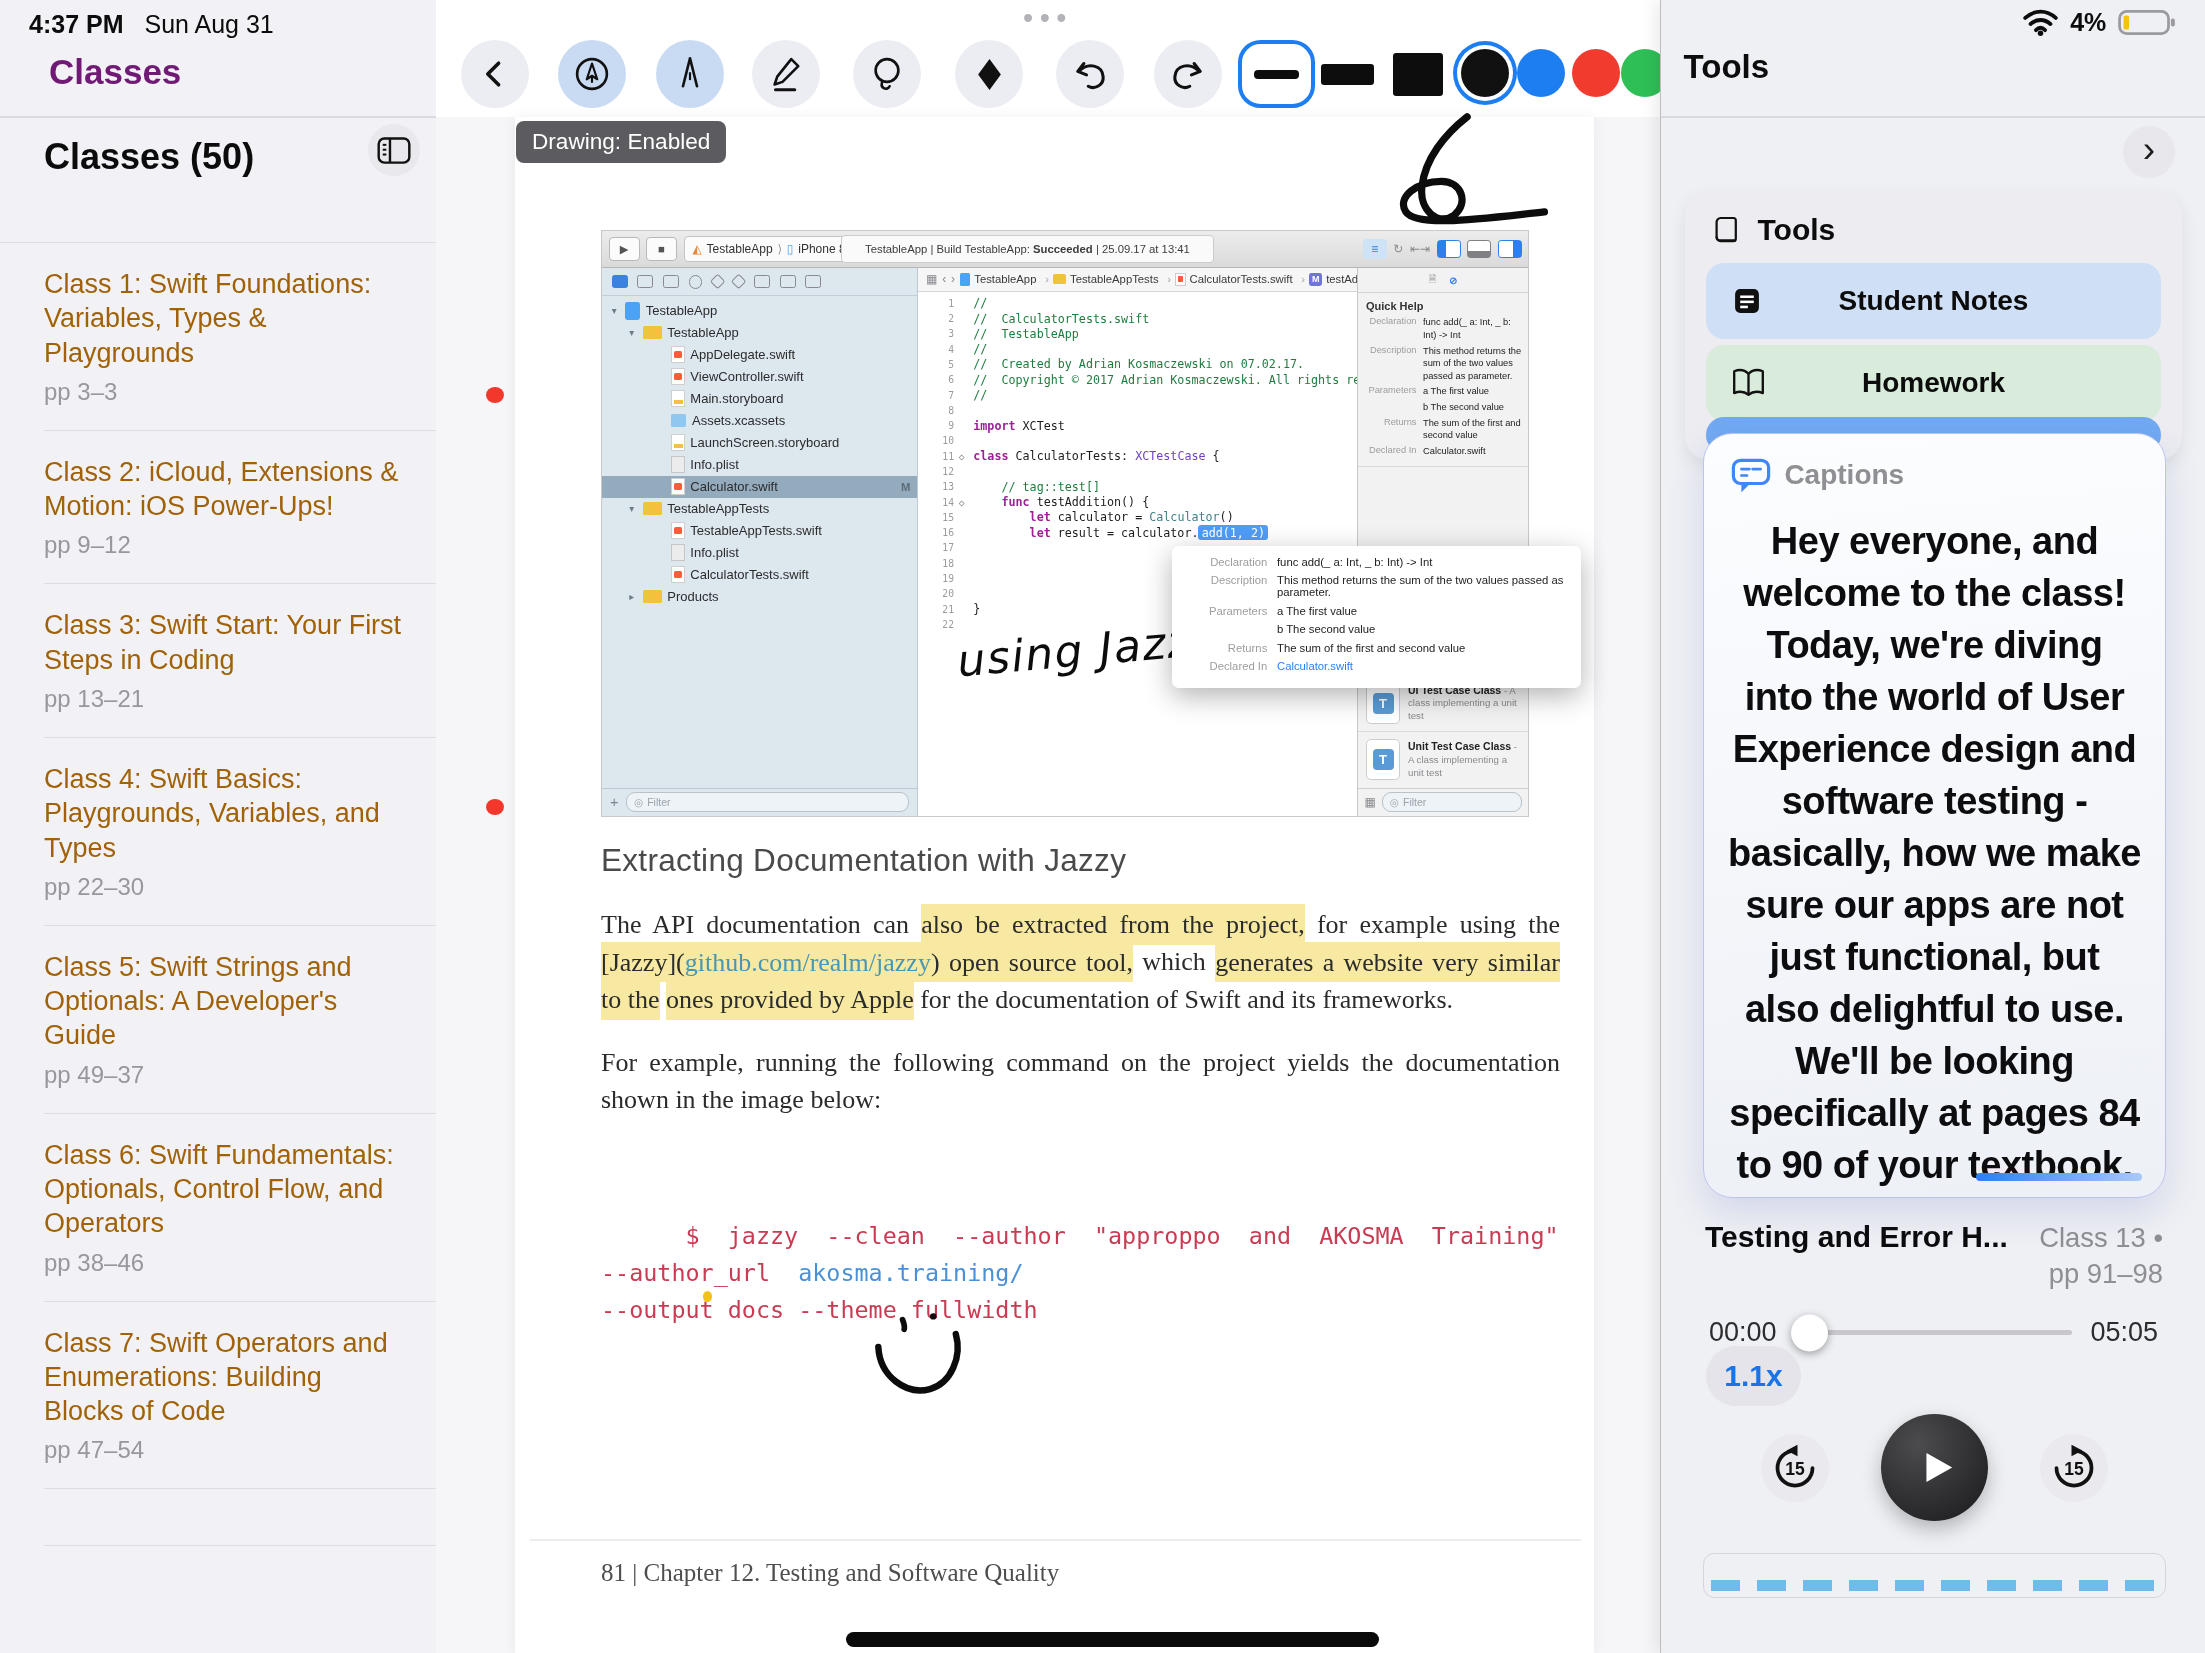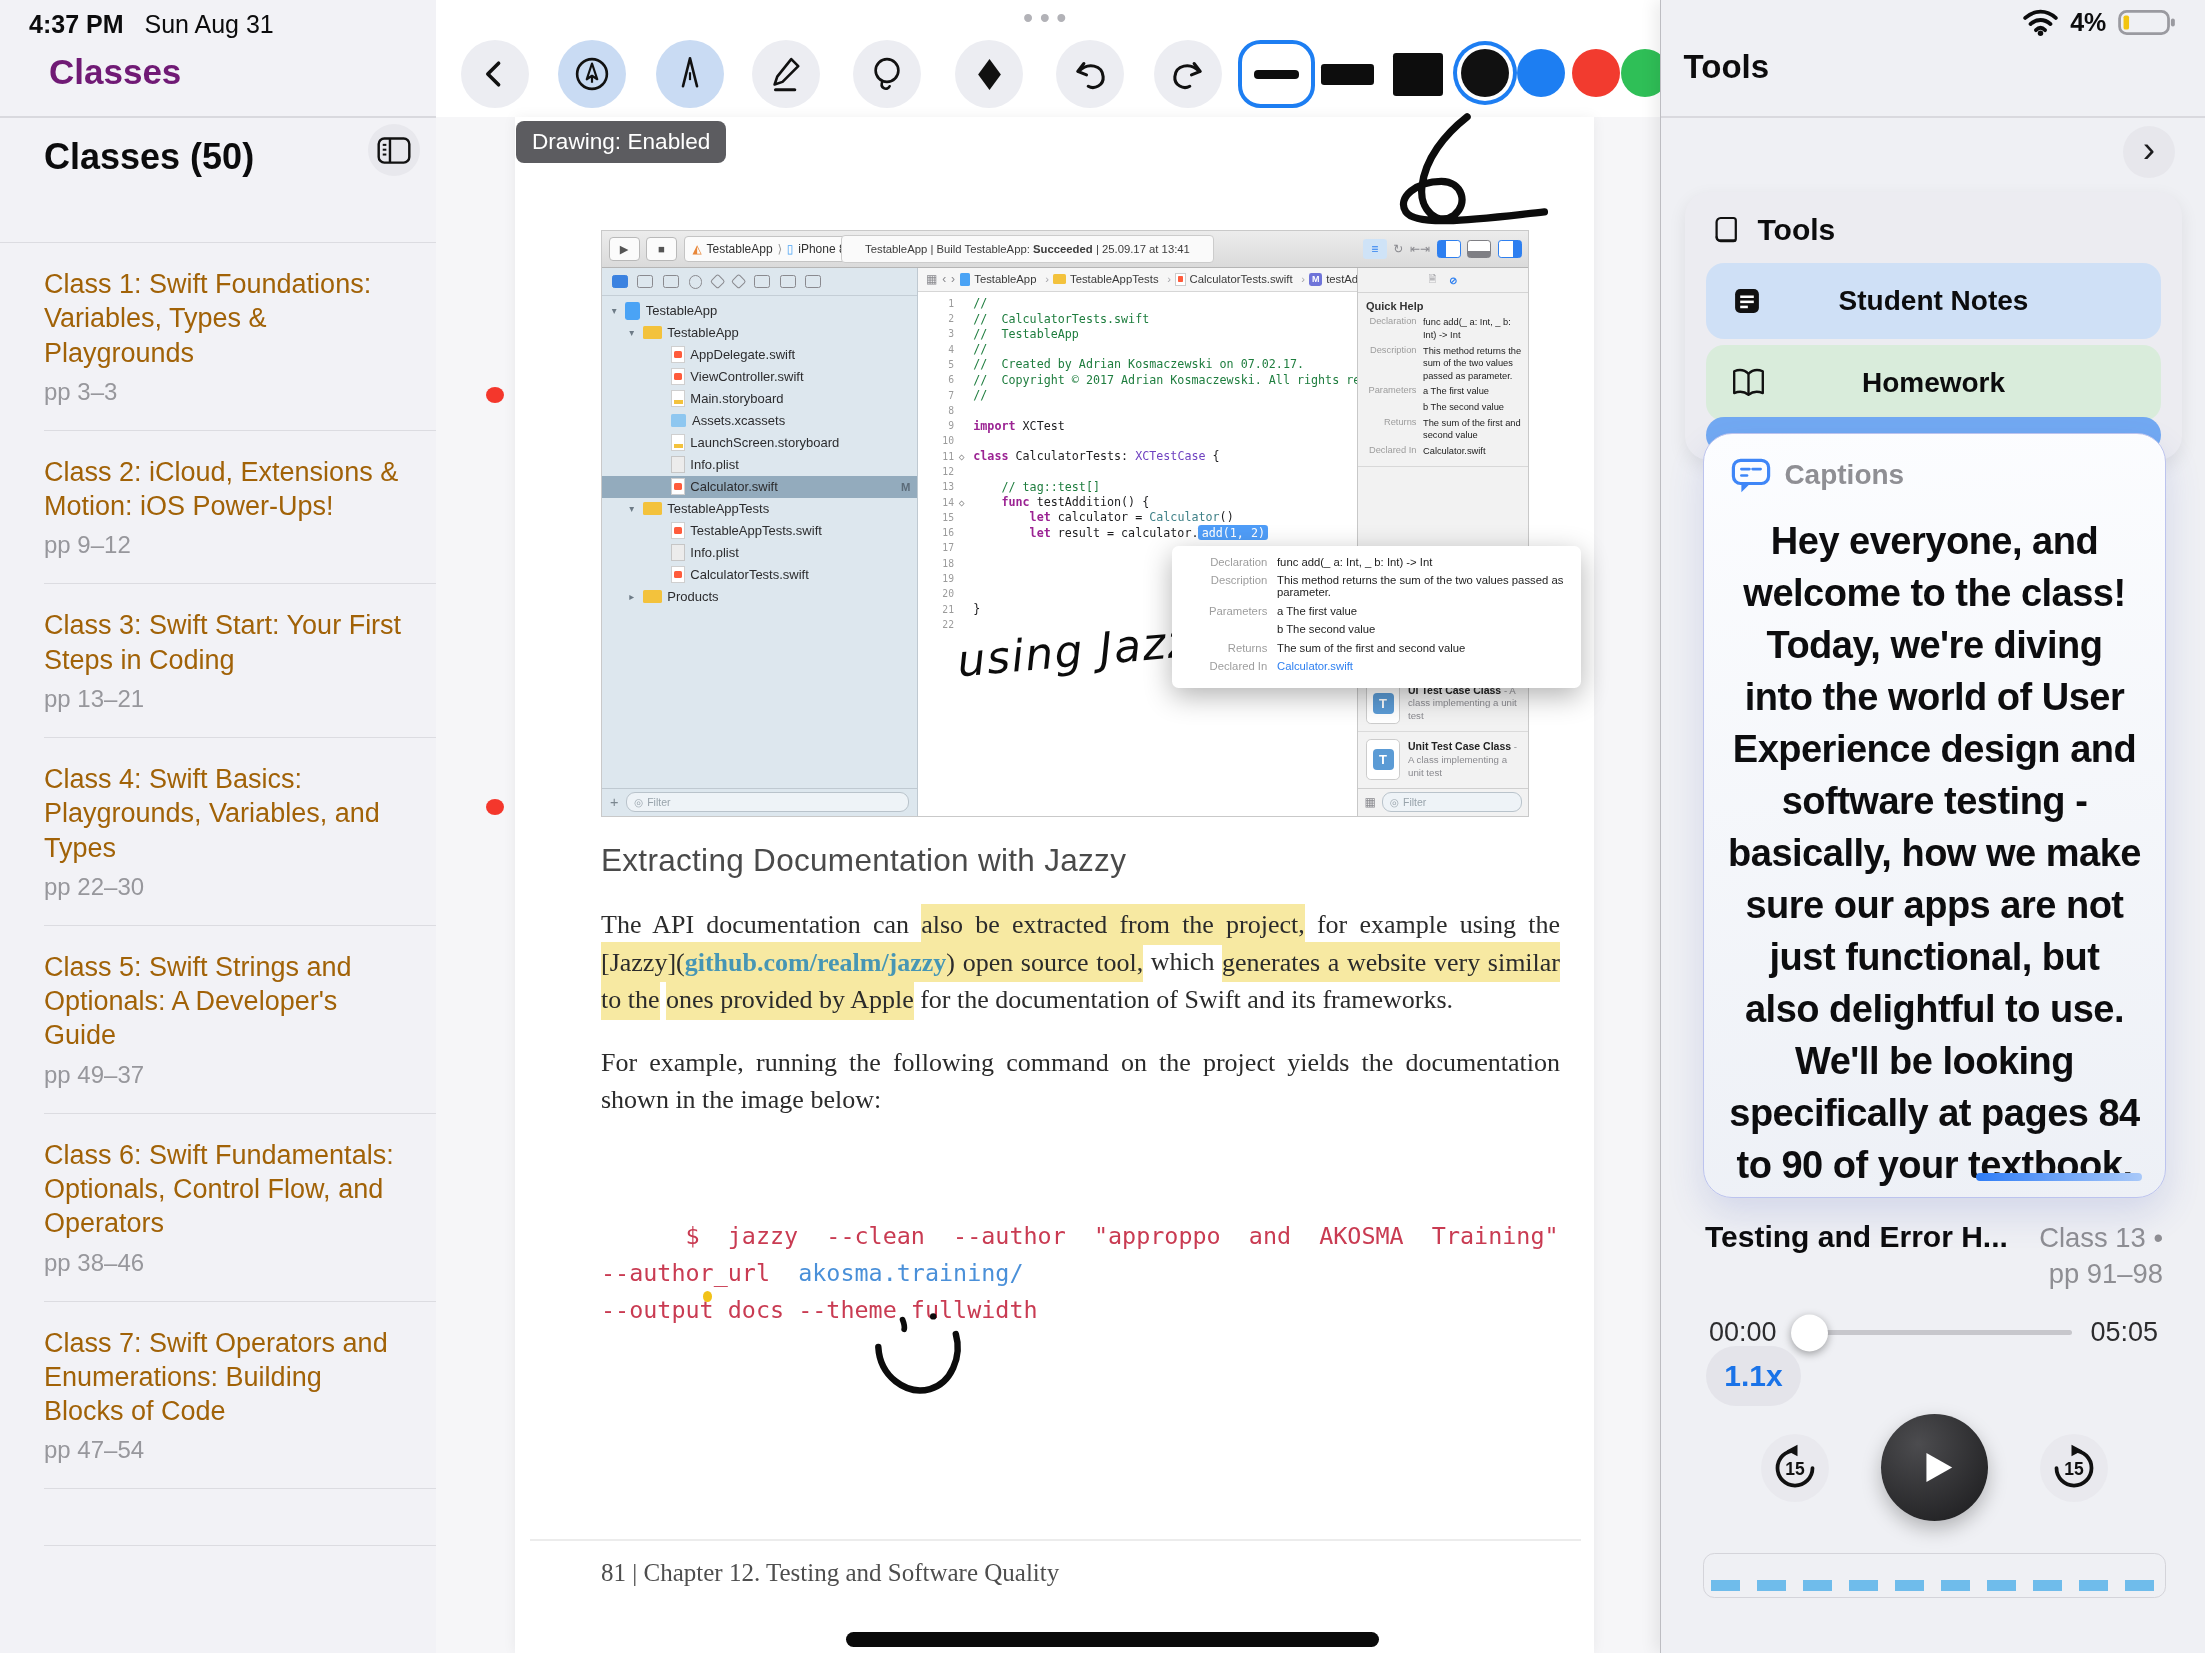--- a/index.html
+++ b/index.html
@@ -39,21 +39,21 @@
   .rdot{position:absolute;left:50px;width:18px;height:16px;border-radius:50%;background:#f4372c;z-index:4;}
 
   
   .page{position:absolute;left:79px;top:117px;width:1079px;height:1536px;background:#fff;
         box-shadow:0 0 13px rgba(0,0,0,0.06);}
   .h1{position:absolute;left:86px;top:725px;font-size:31.5px;color:#4a4a4a;letter-spacing:0.3px;}
   .para{position:absolute;left:86px;width:959px;font-family:"Liberation Serif",serif;font-size:26px;
         line-height:1.44;text-align:justify;color:#2b2b2b;}
   .seg{box-decoration-break:clone;-webkit-box-decoration-break:clone;}
   .seg[data-cls~="hl"]{background:#f7e9a2;padding:5.7px 0;}
-  .seg[data-cls~="link"]{color:#4796b4;font-weight:bold;}
+  .seg[data-cls~="link"]{color:#4796b4;}
   .codeblk{position:absolute;left:86px;top:1027px;width:959px;font-family:"DejaVu Sans Mono",monospace;
         font-size:23.4px;line-height:1.58;white-space:pre-wrap;}
   .codeblk .red{color:#c93b52;}
   .codeblk .blue{color:#4a90d9;}
   .ydot{position:absolute;left:188px;top:1174px;width:9px;height:10.5px;background:#f2c218;border-radius:50%;}
   .footline{position:absolute;left:14.5px;top:1422px;width:1051px;height:1.6px;background:#ececec;}
   .foot{position:absolute;left:86px;top:1442px;font-family:"Liberation Serif",serif;font-size:25px;color:#4e4e4e;}
   .uj{position:absolute;left:442px;top:507px;font-size:44px;font-style:italic;font-weight:500;
       font-family:"DejaVu Sans",sans-serif;color:#0c0c0c;transform:rotate(-5deg);z-index:3;letter-spacing:1.6px;}
   .ink{position:absolute;z-index:3;}

